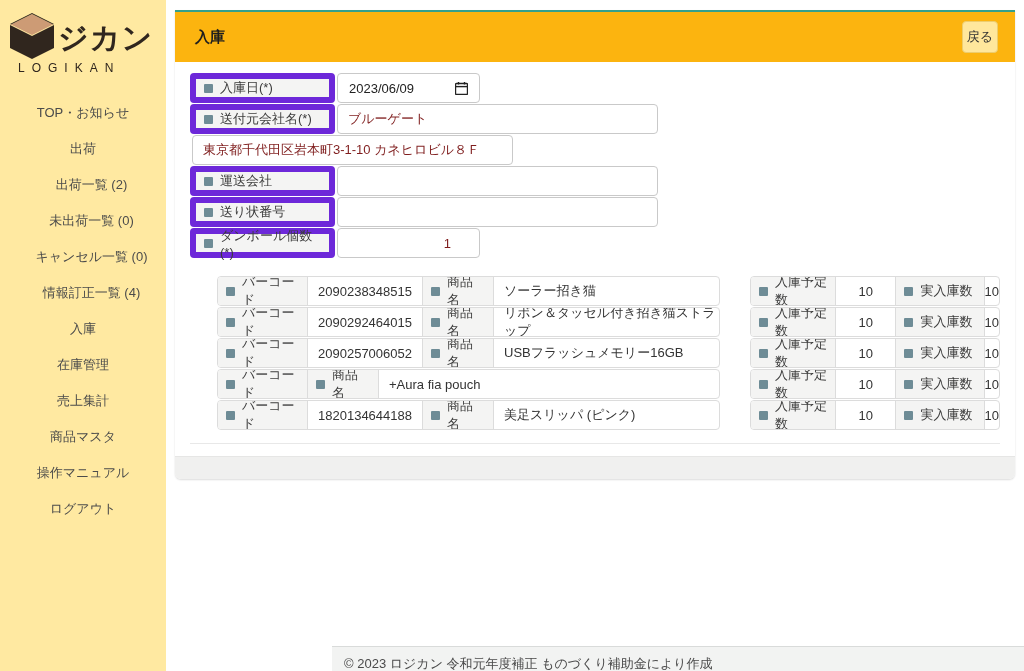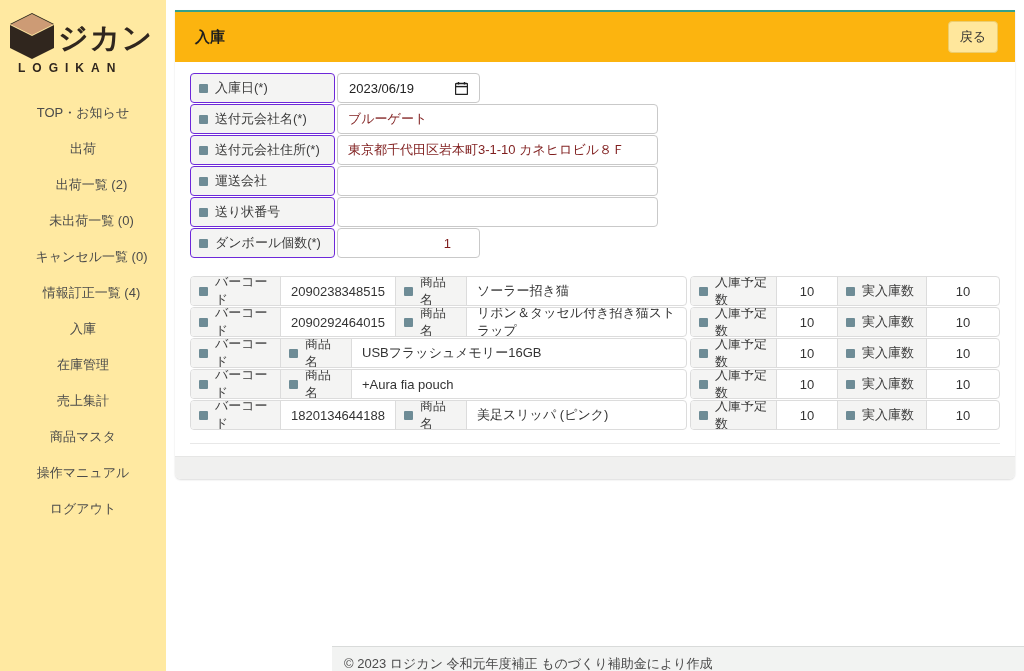--- a/index.html
+++ b/index.html
@@ -16,21 +16,21 @@
     position: absolute; left: 0; top: 0; width: 166px; height: 671px;
     background: #ffe9a1;
   }
   .logo { padding: 13px 0 0 10px; }
   .logo-row { display: flex; align-items: flex-end; gap: 4px; }
   .logo-cube { width: 44px; height: 46px; flex: 0 0 auto; }
   .logo-jp {
     font-size: 30px; font-weight: bold; color: #30261e; letter-spacing: 1px;
   }
   .logo-en {
-    margin: 2px 0 0 8px; font-size: 12px; font-weight: bold; color: #30261e;
+    margin: 2px 0 0 8px; font-size: 12px; font-weight: normal; color: #30261e;
     letter-spacing: 7px;
   }
   .menu { list-style: none; margin-top: 20px; text-align: center; }
   .menu li {
     padding: 11px 10px; font-size: 13px; color: #4b4b4b; cursor: pointer;
     line-height: 14px;
   }
   .menu li.indent { padding-left: 27px; }
   
   .main { margin-left: 166px; height: 671px; position: relative; background: #fff; }
@@ -42,29 +42,29 @@
     background: #fff;
   }
   .card-header {
     background: #fcb40f; height: 50px;
     display: flex; align-items: center; justify-content: space-between;
     padding: 0 17px 0 20px;
   }
   .card-title { font-size: 15px; font-weight: bold; color: #1e1e1e; }
   .back-btn {
     background: #ffe79c; border: 1px solid #edcd6d; border-radius: 4px;
-    padding: 6px 11px; font-size: 13px; color: #333; cursor: pointer;
+    padding: 6px 4px; font-size: 13px; color: #333; cursor: pointer;
     font-family: inherit;
   }
   .card-body { padding: 11px 15px 12px 15px; background: #fff; }
   
   .form-row { display: flex; height: 30px; margin-bottom: 1px; }
   .label-box {
     width: 145px; flex: 0 0 auto;
-    background: #f4f4f3; border: 1px solid #6d28d9; border-radius: 4px;
+    background: #f4f4f3; border: 6px solid #6d28d9; border-radius: 4px;
     display: flex; align-items: center; gap: 7px; padding: 0 8px;
     font-size: 13px; color: #3c3c3c;
   }
   .bullet {
     width: 9px; height: 9px; background: #6e8c96; border-radius: 1px;
     flex: 0 0 auto; display: inline-block;
   }
   .fld {
     margin-left: 2px; height: 30px;
     border: 1px solid #c9c9c9; border-radius: 4px;
@@ -79,24 +79,24 @@
     display: flex; align-items: center; justify-content: space-between;
     font-size: 13px; color: #222; padding: 0 11px; cursor: pointer;
   }
   .cal-icon { width: 13px; height: 13px; }
   .fld-num { text-align: right; padding-right: 28px; }
   
   .items { margin-top: 18px; }
   .trow { display: flex; height: 30px; margin-bottom: 1px; font-size: 13px; }
   .tgroup {
     display: flex; border: 1px solid #dcdcdc; border-radius: 4px;
-    overflow: hidden; background: #fff;
+    overflow: hidden; background: #fff; margin-left: 27px;
   }
   .tgroup-a { flex: 1 1 auto; margin-right: 3px; }
-  .tgroup-b { width: 310px; flex: 0 0 auto; }
+  .tgroup-b { width: 250px; flex: 0 0 auto; }
   .tcell { display: flex; align-items: center; }
   .tcell.lbl {
     background: #f4f4f3; border-right: 1px solid #dcdcdc;
     gap: 7px; padding: 0 8px; color: #3c3c3c;
   }
   .w-bc-l { width: 90px; }
   .w-bc-v { width: 115px; justify-content: center; border-right: 1px solid #dcdcdc; }
   .w-nm-l { width: 71px; }
   .w-nm-v { flex: 1; padding-left: 10px; }
   .w-ex-l { width: 86px; }
@@ -167,43 +167,39 @@
       <button class="back-btn">戻る</button>
     </div>
     <div class="card-body">
 
       <div class="form-row">
         <div class="label-box">
           <span class="bullet"></span>
           <span>入庫日(*)</span>
         </div>
         <div class="date-box">
-          <span>2023/06/19</span>
+          <span>2023/06/09</span>
           <svg class="cal-icon" viewBox="0 0 13 13">
             <rect x="0.5" y="1.5" width="12" height="11" rx="1" fill="none" stroke="#222" stroke-width="1.4"></rect>
             <line x1="0.5" y1="4.6" x2="12.5" y2="4.6" stroke="#222" stroke-width="1.4"></line>
             <line x1="3.5" y1="0" x2="3.5" y2="2.5" stroke="#222" stroke-width="1.4"></line>
             <line x1="9.5" y1="0" x2="9.5" y2="2.5" stroke="#222" stroke-width="1.4"></line>
           </svg>
         </div>
       </div>
 
       <div class="form-row">
         <div class="label-box">
           <span class="bullet"></span>
           <span>送付元会社名(*)</span>
         </div>
         <input class="fld fld-text" type="text" value="ブルーゲート" style="">
       </div>
 
       <div class="form-row">
-        <div class="label-box">
-          <span class="bullet"></span>
-          <span>送付元会社住所(*)</span>
-        </div>
         <input class="fld fld-text" type="text" value="東京都千代田区岩本町3-1-10 カネヒロビル８Ｆ" style="">
       </div>
 
       <div class="form-row">
         <div class="label-box">
           <span class="bullet"></span>
           <span>運送会社</span>
         </div>
         <input class="fld fld-text" type="text" value="" style="">
       </div>
@@ -278,20 +274,21 @@
       <div class="tcell w-ac-v">10</div>
     </div>
   </div>
 
   <div class="trow">
     <div class="tgroup tgroup-a">
       <div class="tcell lbl w-bc-l">
         <span class="bullet"></span>
         <span>バーコード</span>
       </div>
+      <div class="tcell w-bc-v">2090257006052</div>
       <div class="tcell lbl w-nm-l">
         <span class="bullet"></span>
         <span>商品名</span>
       </div>
       <div class="tcell w-nm-v">USBフラッシュメモリー16GB</div>
     </div>
     <div class="tgroup tgroup-b">
       <div class="tcell lbl w-ex-l">
         <span class="bullet"></span>
         <span>入庫予定数</span>

